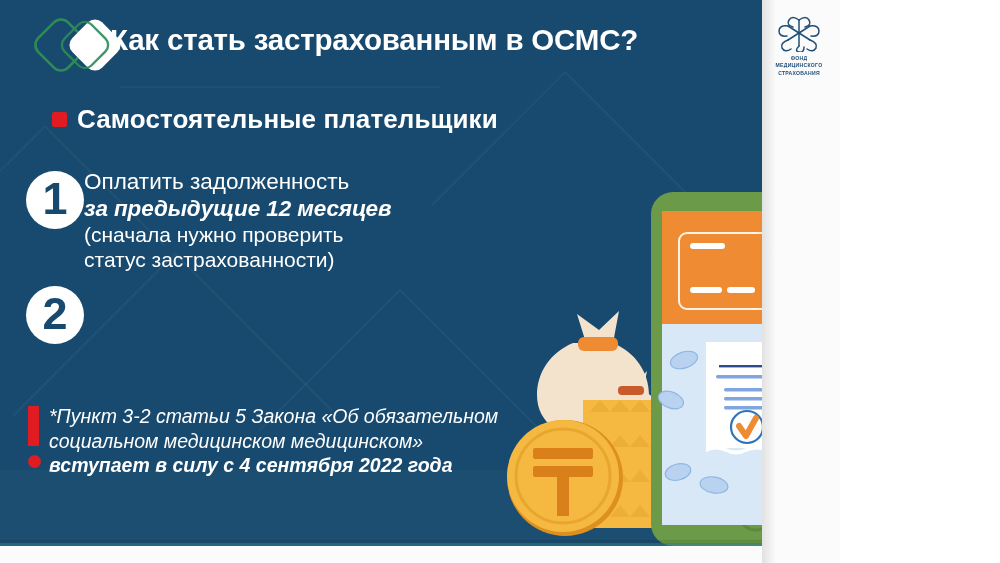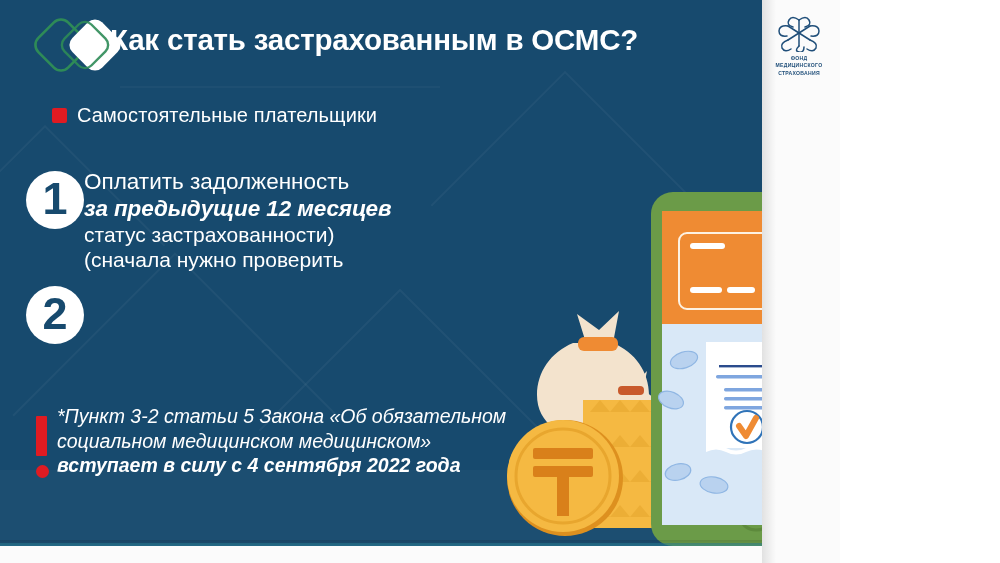--- a/index.html
+++ b/index.html
@@ -117,23 +117,23 @@
     align-items: center;
     gap: 10px;
   }
   .sq-bullet {
     width: 15px; height: 15px;
     background: #e01b22;
     border-radius: 2px;
     flex: none;
   }
   .section-head-label {
-    font-size: 20px;
+    font-size: 26px;
     color: #ffffff;
-    font-weight: normal;
+    font-weight: bold;
     letter-spacing: .1px;
     white-space: nowrap;
   }
 
   
   .step {
     position: absolute;
     display: flex;
     align-items: flex-start;
   }
@@ -156,23 +156,23 @@
     color: #ffffff;
   }
   .ln { white-space: nowrap; }
   .ln-reg  { font-size: 22.5px; line-height: 27px; font-weight: normal; }
   .ln-bold { font-size: 22.5px; line-height: 27px; font-weight: bold; letter-spacing:-.1px;font-style:italic;}
   .ln-sub  { font-size: 21px; line-height: 25px; font-weight: normal; }
 
   
   .footnote {
     position: absolute;
-    left: 36px; top: 404px;
+    left: 28px; top: 404px;
     display: flex;
-    align-items: flex-end;
+    align-items: flex-start;
   }
   .excl {
     position: relative;
     width: 14px;
     flex: none;
     margin-top: 2px;
   }
   .excl-bar {
     width: 11px; height: 40px;
     background: #e01b22;
@@ -341,22 +341,22 @@
   <div class="section-head">
     <div class="sq-bullet"></div>
     <div class="section-head-label">Самостоятельные плательщики</div>
   </div>
 
   <div class="step step-1">
     <div class="step-num">1</div>
     <div class="step-body">
       <div class="ln ln-reg">Оплатить задолженность</div>
       <div class="ln ln-bold">за предыдущие 12 месяцев</div>
+      <div class="ln ln-sub">(сначала нужно проверить</div>
       <div class="ln ln-sub">статус застрахованности)</div>
-      <div class="ln ln-sub">(сначала нужно проверить</div>
     </div>
   </div>
 
   <div class="step step-2">
     <div class="step-num">2</div>
   </div>
 
   <div class="footnote">
     <div class="excl">
       <div class="excl-bar"></div>

